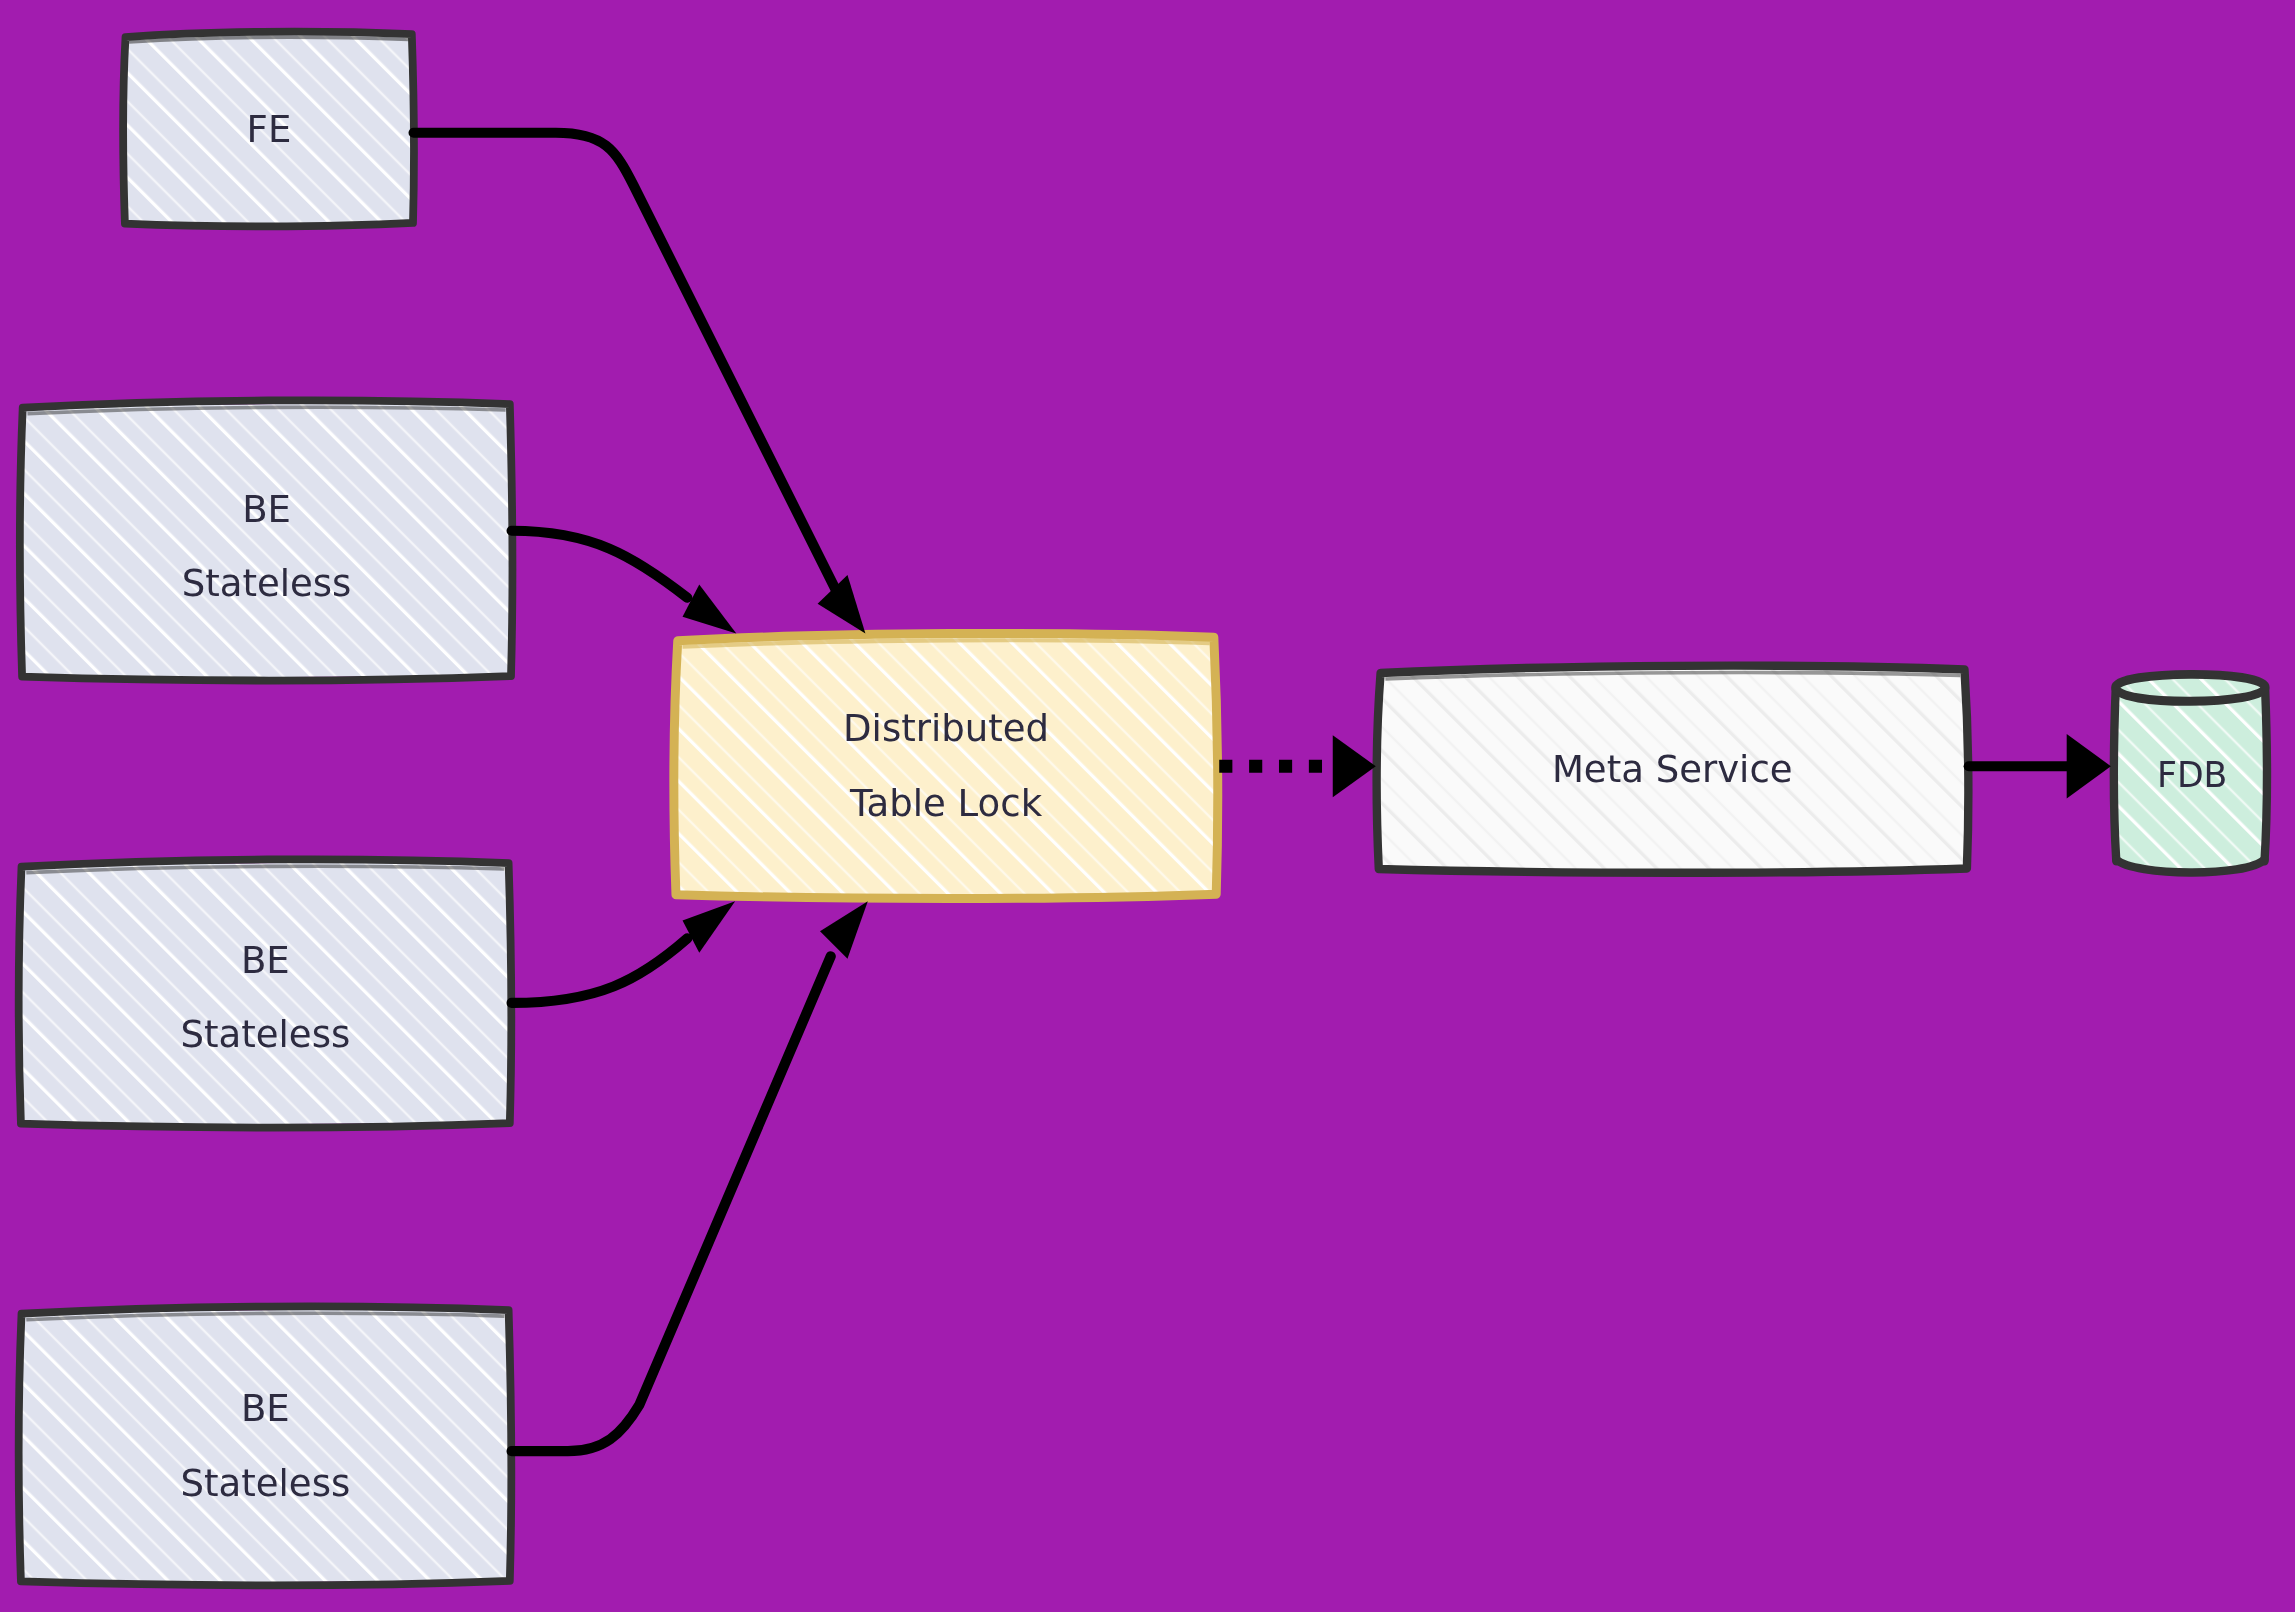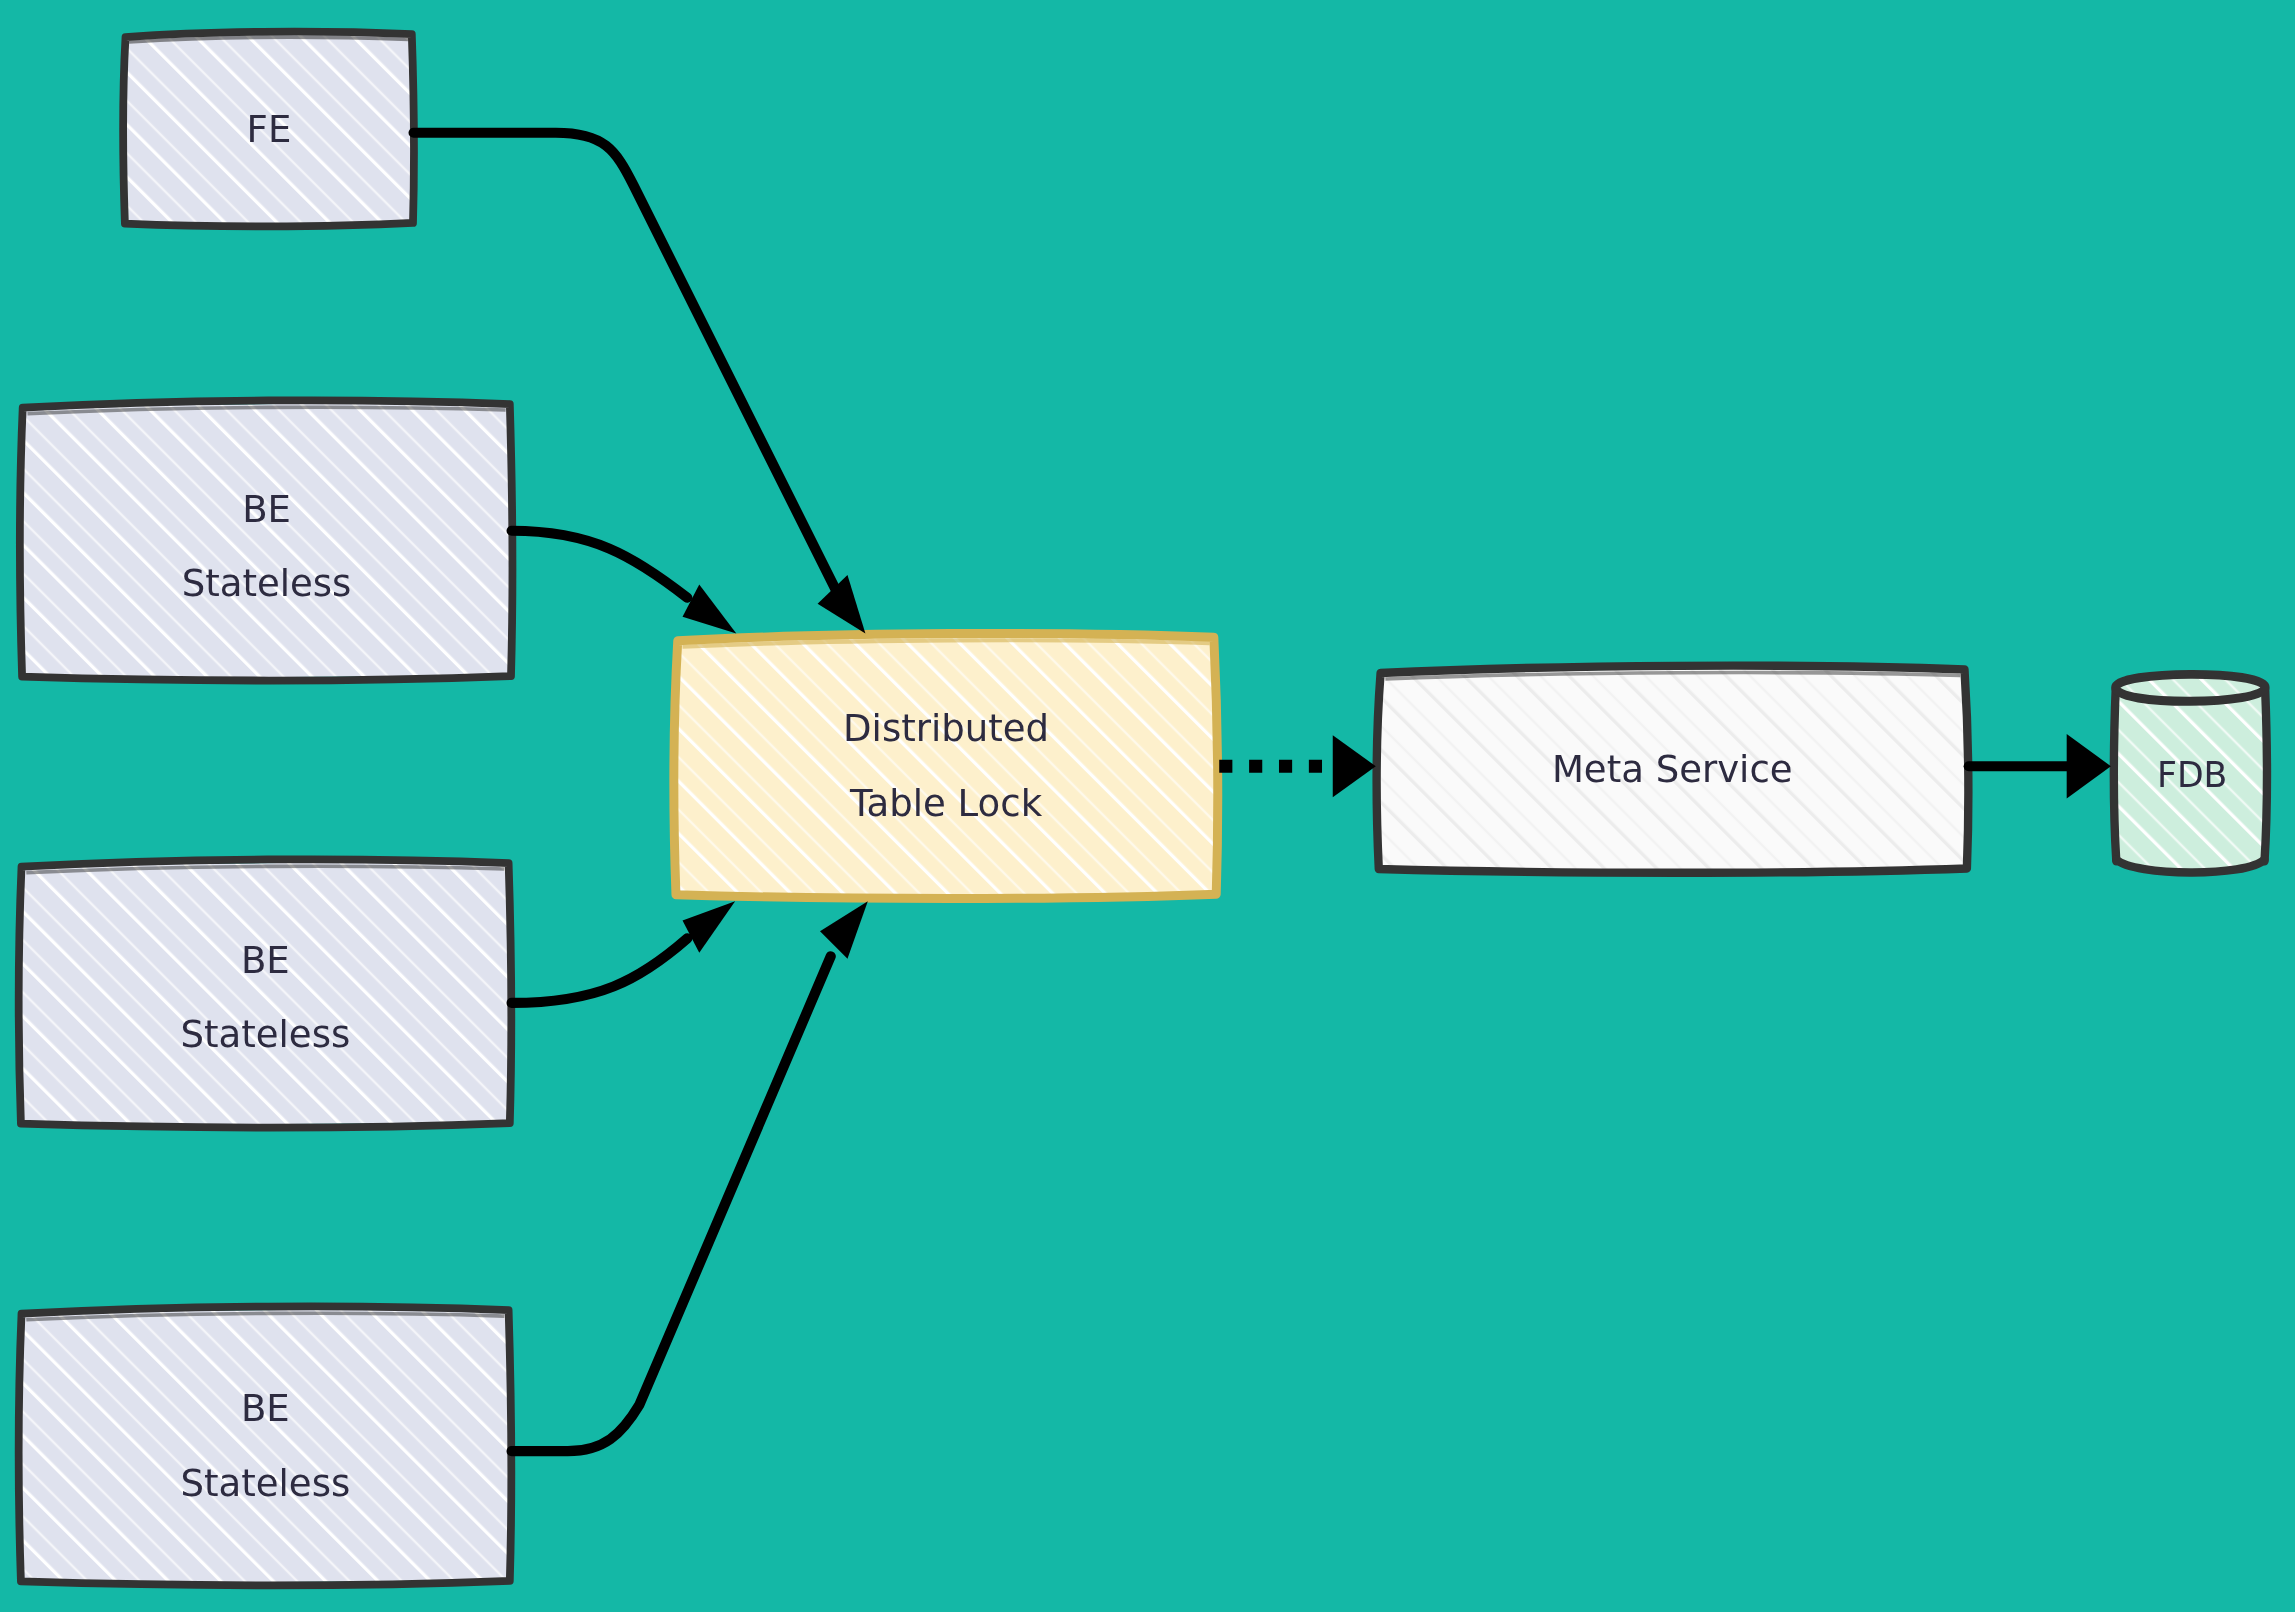--- a/index.html
+++ b/index.html
@@ -10,21 +10,21 @@
   body {
     width: 2295px;
     height: 1612px;
     overflow: hidden;
     font-family: "DejaVu Sans", sans-serif;
   }
   #canvas {
     position: relative;
     width: 2295px;
     height: 1612px;
-    background: #14b8a6;
+    background: #a21caf;
   }
   #diagram-svg {
     position: absolute;
     top: 0;
     left: 0;
     width: 2295px;
     height: 1612px;
   }
   .node-label {
     fill: #2d2b40;

